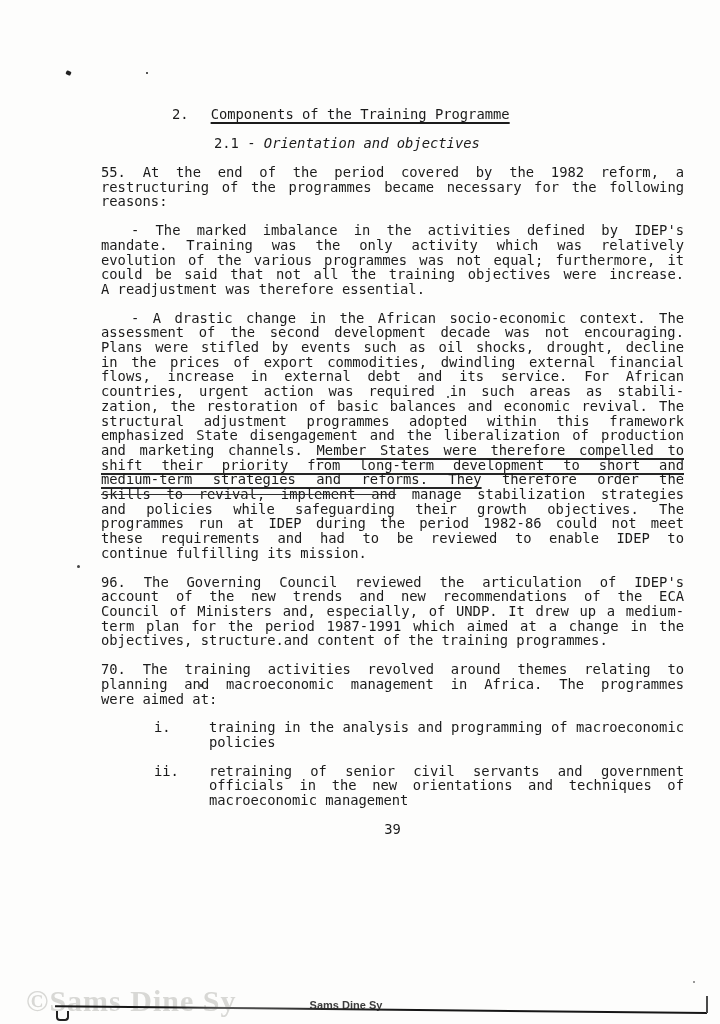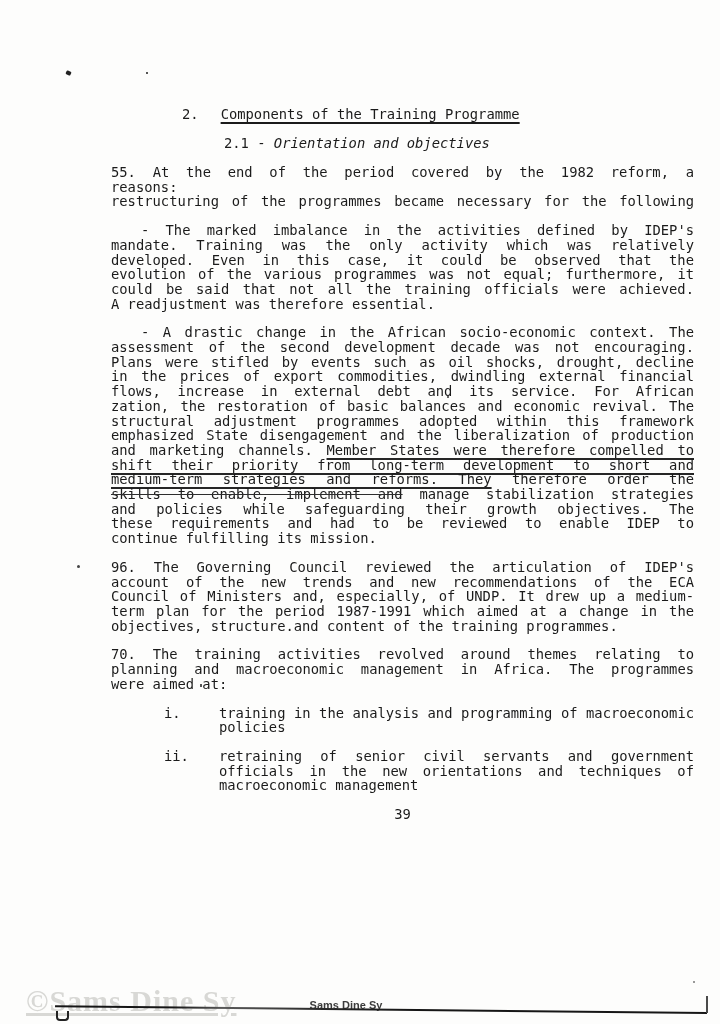--- a/index.html
+++ b/index.html
@@ -8,21 +8,21 @@
     background:#fcfcfb;
     position:relative;
     overflow:hidden;
     font-family:"DejaVu Sans Mono", monospace;
     color:#1b1b1b;
     -webkit-font-smoothing:antialiased;
   }
   .scan{position:absolute;inset:0;background:#fdfdfc;}
   
   .content{
-    position:absolute;left:111px;top:107px;width:583px;
+    position:absolute;left:101px;top:107px;width:583px;
     font-size:13.8px;line-height:14.7px;
   }
   .block{margin-top:14px;}
   .block:first-child{margin-top:0;}
   .line{text-align:justify;text-align-last:auto;}
   .line.j{text-align-last:justify;}
   .line.ind{text-indent:30px;margin-top:12px;}
   .heading{padding-left:71px;line-height:15px;white-space:nowrap;}
   .heading .num{margin-right:22px;}
   .heading .u{
@@ -44,21 +44,21 @@
   .strike{
     text-decoration:line-through;
     text-decoration-thickness:1.4px;
     text-decoration-color:#2e2e2e;
   }
   .pagenum{margin-top:14px;text-align:center;}
   
   .watermark{
     position:absolute;left:26px;top:984px;
     font-family:"Liberation Serif", serif;font-weight:bold;
-    font-size:30px;color:#d8d8d5;letter-spacing:1px;white-space:nowrap;text-decoration:underline;
+    font-size:30px;color:#d8d8d5;letter-spacing:1px;white-space:nowrap;
   }
   .stamp{
     position:absolute;left:0;top:999px;width:720px;text-align:center;
     font-family:"Liberation Sans", sans-serif;font-weight:bold;
     font-size:11px;color:#3c3c3c;transform:translateX(-14px);
   }
   .scan-line{
     position:absolute;left:55px;top:1012px;width:652px;height:2px;
     background:linear-gradient(90deg,#161616 0%,#161616 18%,#5a5a5a 26%,#2a2a2a 40%,#161616 55%,#161616 100%);
     transform:rotate(0.6deg);transform-origin:right center;
@@ -87,45 +87,46 @@
   <div class="speck s3"></div>
   <div class="speck s4"></div>
   <div class="speck s5"></div>
   <div class="speck s6"></div>
 
   <main class="content">
       <div class="block heading"><span class="num">2.</span><span class="u">Components of the Training Programme</span></div>
       <div class="block subheading"><span class="prefix">2.1 - </span><span class="it">Orientation and objectives</span></div>
       <div class="block para">
         <div class="line j"><span>55. At the end of the period covered by the 1982 reform, a</span></div>
+        <div class="line j"><span>restructuring of the programmes became necessary for the following</span></div>
         <div class="line"><span>reasons:</span></div>
-        <div class="line j"><span>restructuring of the programmes became necessary for the following</span></div>
       </div>
       <div class="block bullet">
         <div class="line j ind"><span>- The marked imbalance in the activities defined by IDEP's</span></div>
         <div class="line j"><span>mandate. Training was the only activity which was relatively</span></div>
-        <div class="line j"><span>developed. Even in this case, it could be observed that the</span></div>
         <div class="line j"><span>evolution of the various programmes was not equal; furthermore, it</span></div>
-        <div class="line j"><span>could be said that not all the training officials were achieved.</span></div>
+        <div class="line j"><span>could be said that not all the training objectives were increase.</span></div>
         <div class="line"><span>A readjustment was therefore essential.</span></div>
       </div>
       <div class="block bullet">
         <div class="line j ind"><span>- A drastic change in the African socio-economic context. The</span></div>
         <div class="line j"><span>assessment of the second development decade was not encouraging.</span></div>
         <div class="line j"><span>Plans were stifled by events such as oil shocks, drought, decline</span></div>
         <div class="line j"><span>in the prices of export commodities, dwindling external financial</span></div>
         <div class="line j"><span>flows, increase in external debt and its service. For African</span></div>
+        <div class="line j"><span>countries, urgent action was required in such areas as stabili-</span></div>
         <div class="line j"><span>zation, the restoration of basic balances and economic revival. The</span></div>
         <div class="line j"><span>structural adjustment programmes adopted within this framework</span></div>
         <div class="line j"><span>emphasized State disengagement and the liberalization of production</span></div>
         <div class="line j"><span>and marketing channels. </span><span class="pen">Member States were therefore compelled to</span></div>
         <div class="line j"><span class="pen">shift their priority from long-term development to short and</span></div>
         <div class="line j"><span class="pen">medium-term strategies and reforms. They</span><span> therefore order the</span></div>
-        <div class="line j"><span class="strike">skills to enable, implement and</span><span> manage stabilization strategies</span></div>
+        <div class="line j"><span class="strike">skills to revival, implement and</span><span> manage stabilization strategies</span></div>
         <div class="line j"><span>and policies while safeguarding their growth objectives. The</span></div>
+        <div class="line j"><span>programmes run at IDEP during the period 1982-86 could not meet</span></div>
         <div class="line j"><span>these requirements and had to be reviewed to enable IDEP to</span></div>
         <div class="line"><span>continue fulfilling its mission.</span></div>
       </div>
       <div class="block para">
         <div class="line j"><span>96. The Governing Council reviewed the articulation of IDEP's</span></div>
         <div class="line j"><span>account of the new trends and new recommendations of the ECA</span></div>
         <div class="line j"><span>Council of Ministers and, especially, of UNDP. It drew up a medium-</span></div>
         <div class="line j"><span>term plan for the period 1987-1991 which aimed at a change in the</span></div>
         <div class="line"><span>objectives, structure.and content of the training programmes.</span></div>
       </div>

